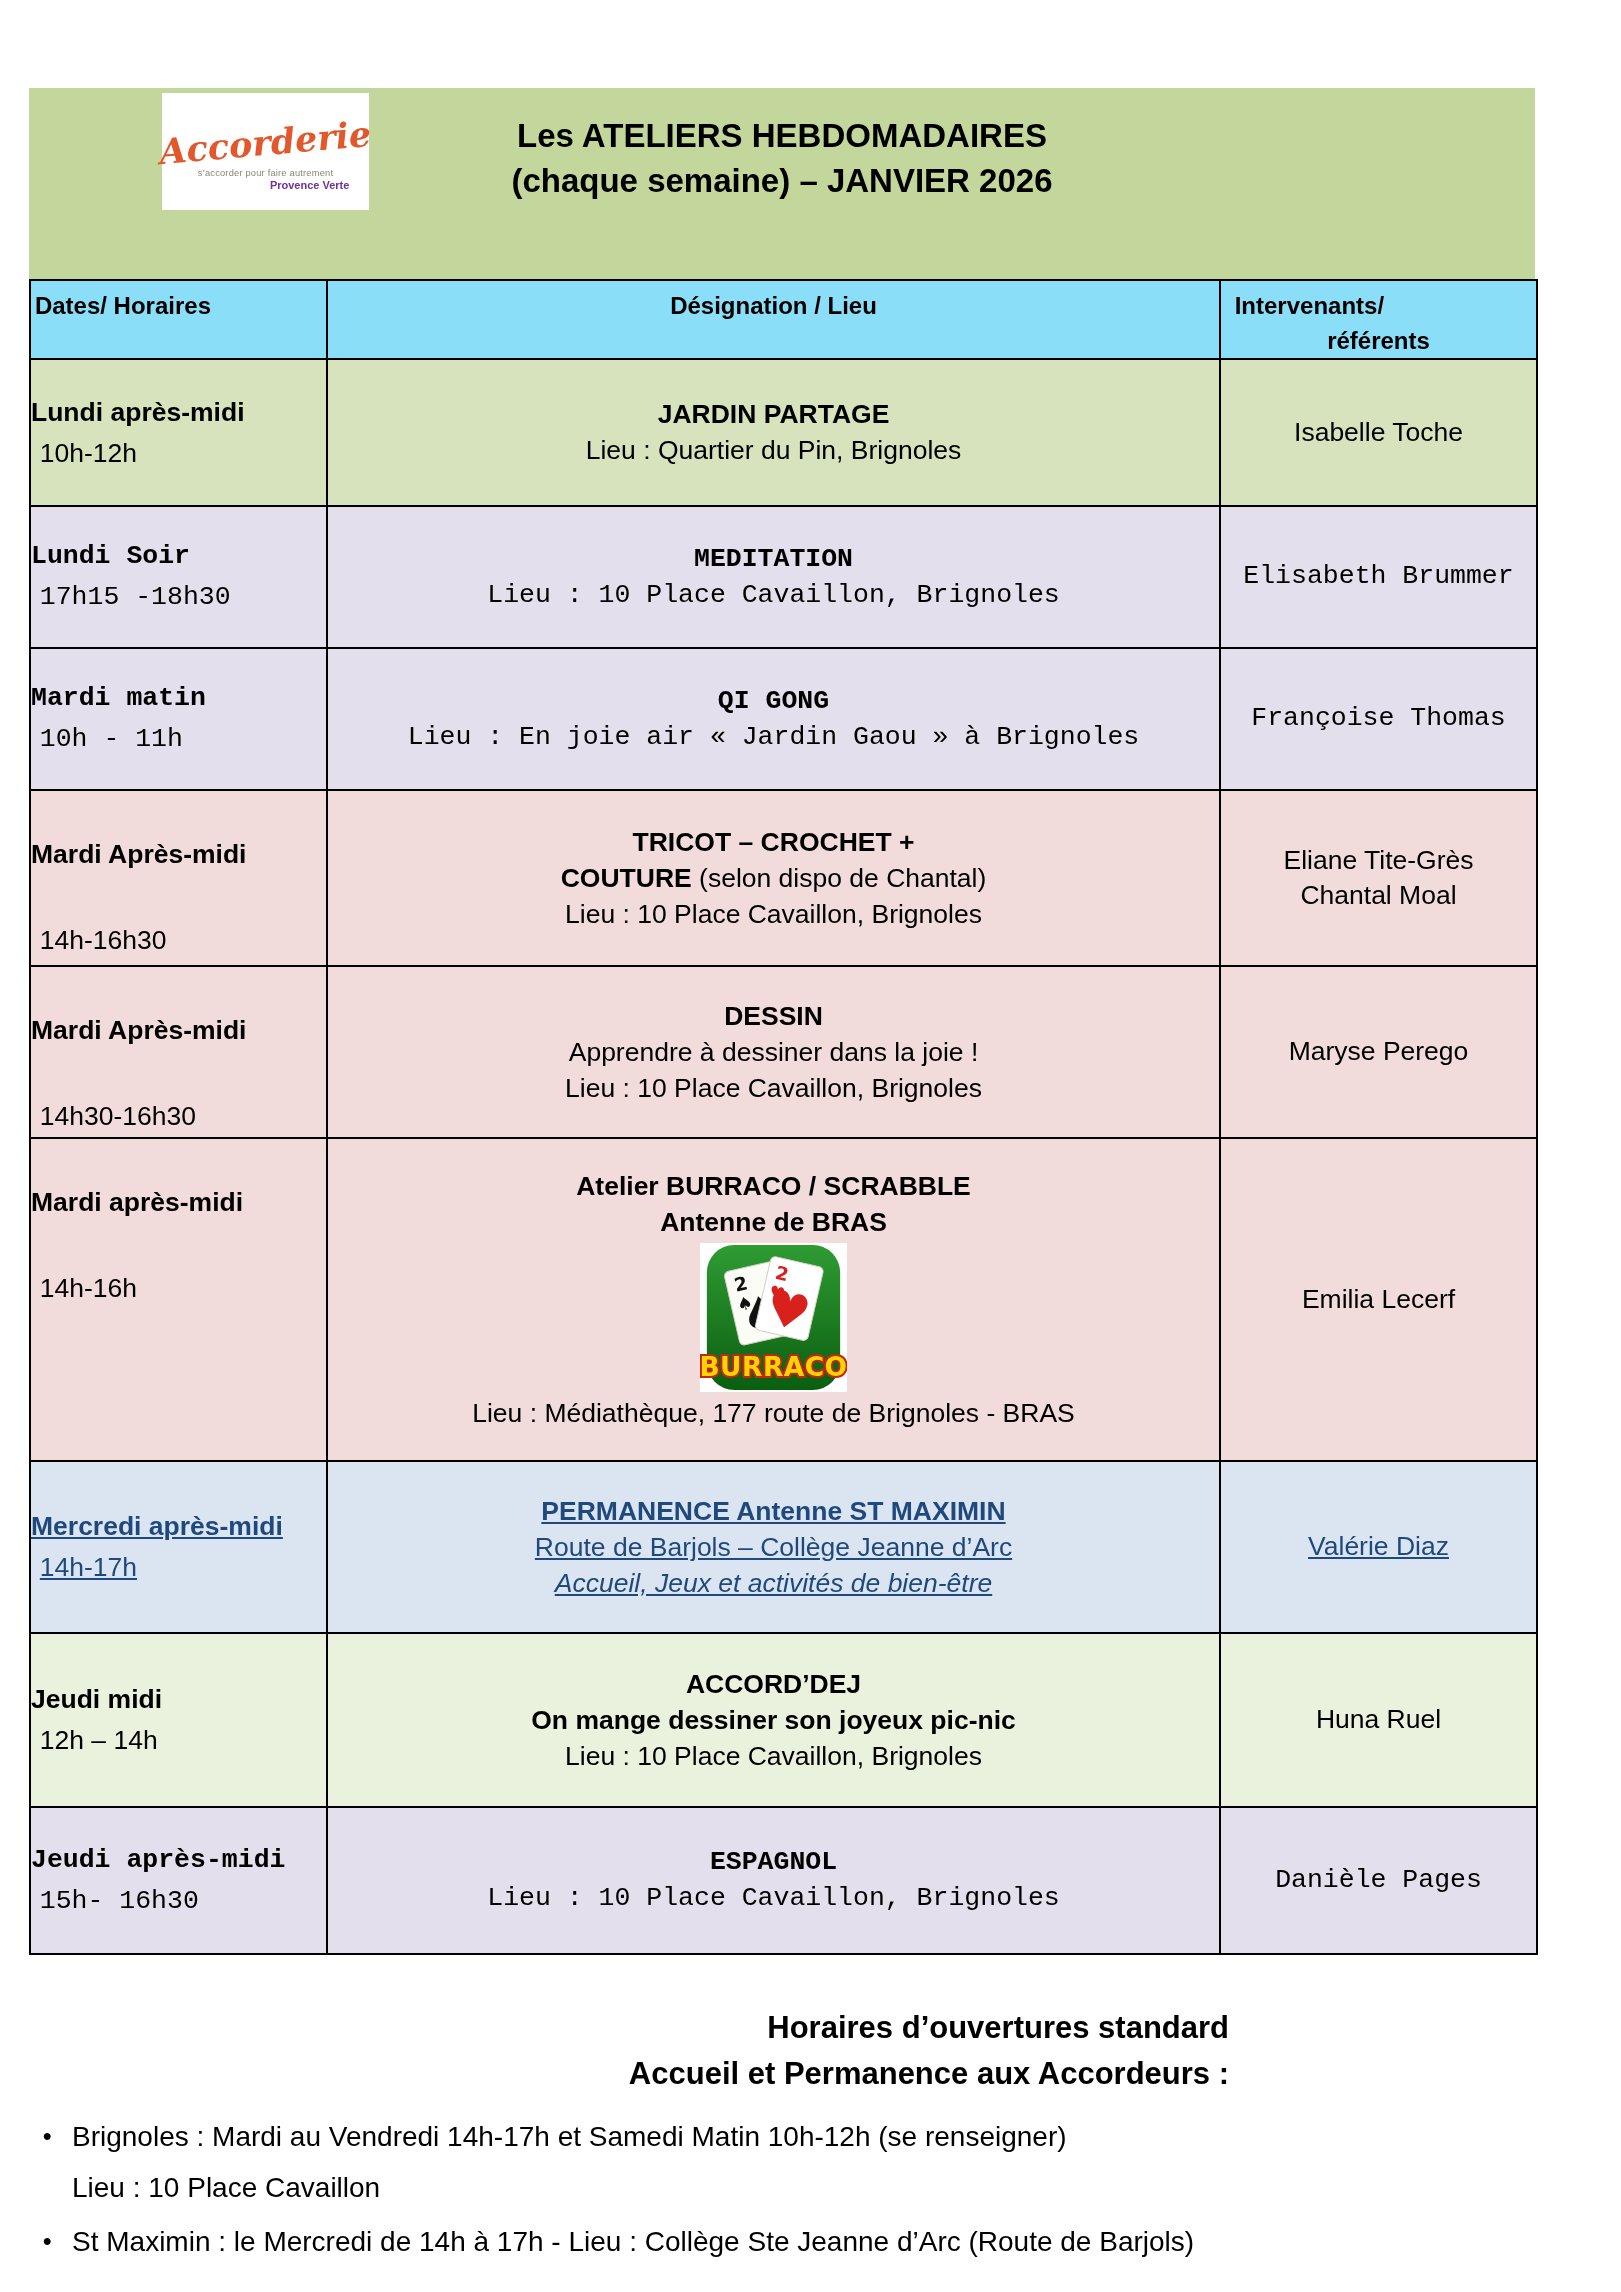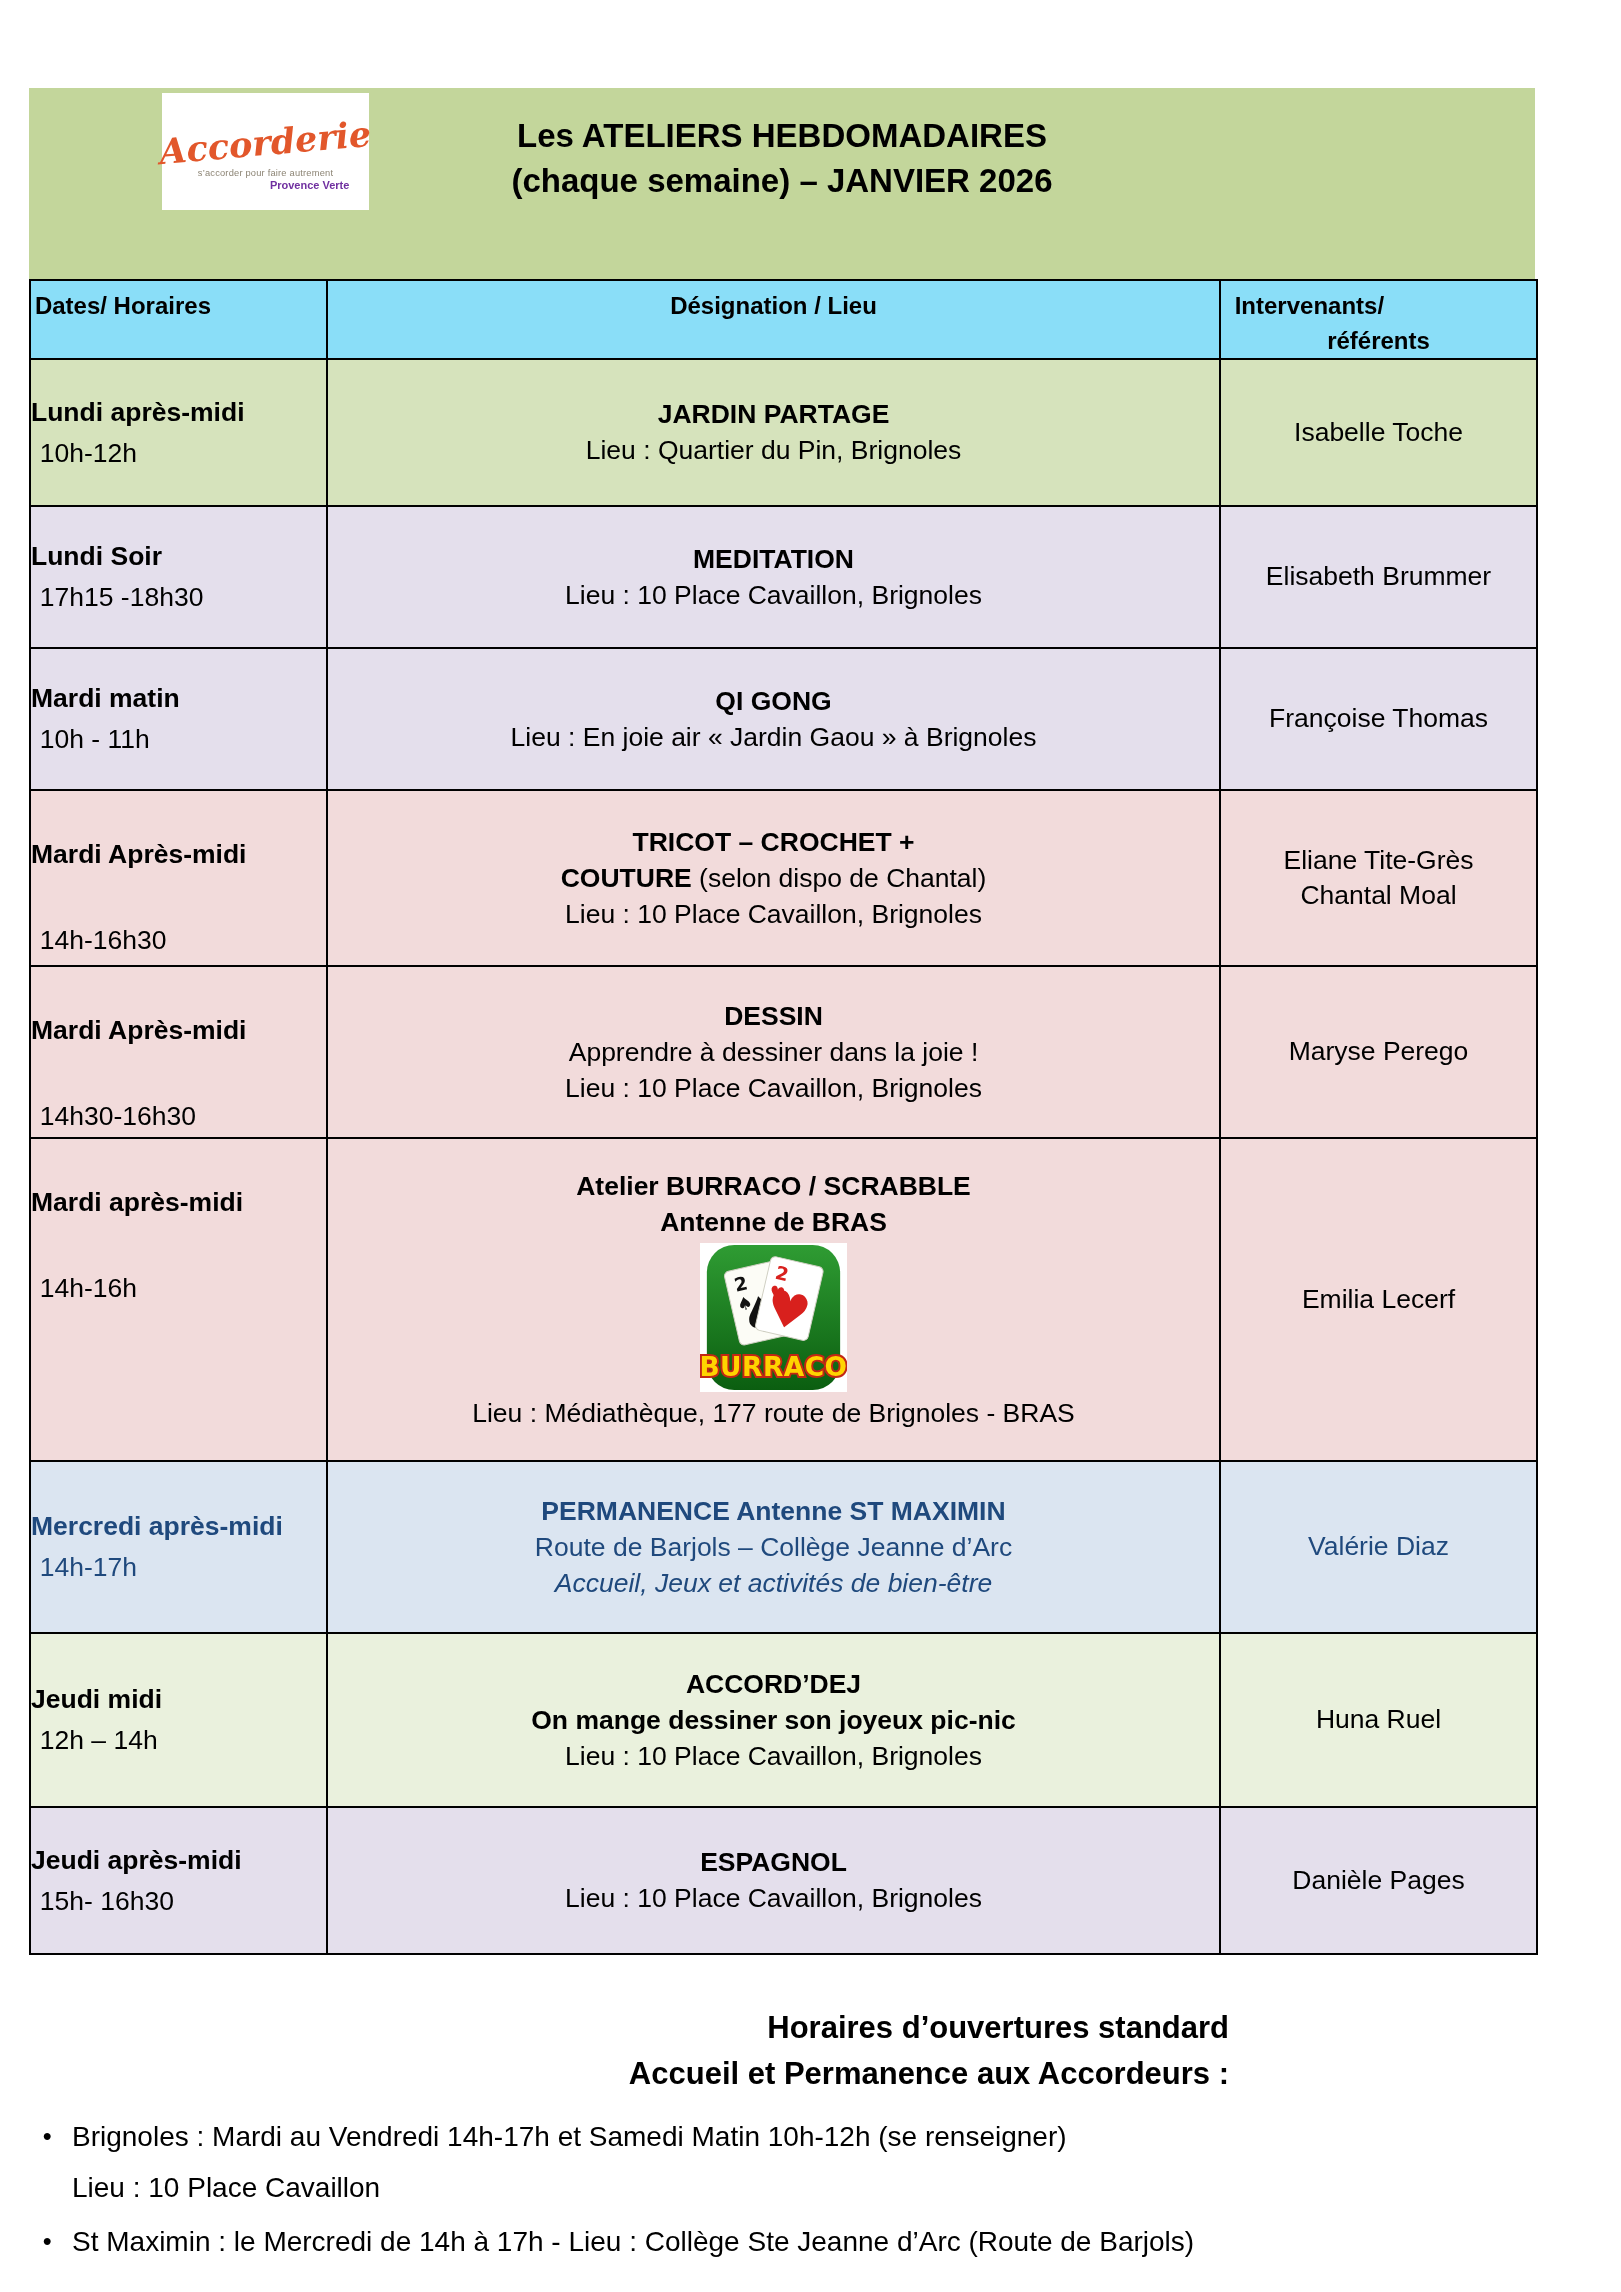--- a/index.html
+++ b/index.html
@@ -36,23 +36,23 @@
   .cell-dates .day{font-weight:bold;line-height:36px;}
   .cell-dates .time{padding-left:8.8px;line-height:36px;margin-top:4.9px;}
   td.cell-dates.gap{vertical-align:top;padding-top:45px;}
   .cell-dates .spacer{height:45px;}
   .cell-desig{text-align:center;line-height:36px;}
   .cell-desig .b{font-weight:bold;}
   .cell-desig .i{font-style:italic;}
   .cell-interv{text-align:center;line-height:35px;}
 
   tr.theme-green{background:var(--row_green,#d6e3bc);}
-  tr.theme-lavender{background:var(--row_lavender,#e4dfec);}
+  tr.theme-lavender{background:var(--row_lavender,#e4dfec);font-family:Liberation Mono, monospace;}
   tr.theme-pink{background:var(--row_pink,#f2dbdb);}
-  tr.theme-blue{background:var(--row_blue,#dbe5f1);color:var(--text_blue,#1f497d);}
+  tr.theme-blue{background:var(--row_blue,#dbe5f1);color:var(--text_blue,#1f497d);text-decoration:underline;}
   tr.theme-lightgreen{background:var(--row_lightgreen,#eaf1dd);}
 
   .burraco-wrap{width:147px;height:149px;margin:2.9px auto 2.9px auto;background:#fff;}
 
   
   .footer{position:absolute;left:29px;top:2005px;width:1568px;}
   .footer-head{width:1200px;text-align:right;font-weight:bold;font-size:31px;line-height:46px;}
   .bullets{margin-top:19.6px;font-size:28px;}
   .bullet-item{display:flex;margin-top:14.7px;}
   .bullet-item .dot{width:43px;padding-left:13.7px;box-sizing:border-box;font-size:25.5px;line-height:39px;}

